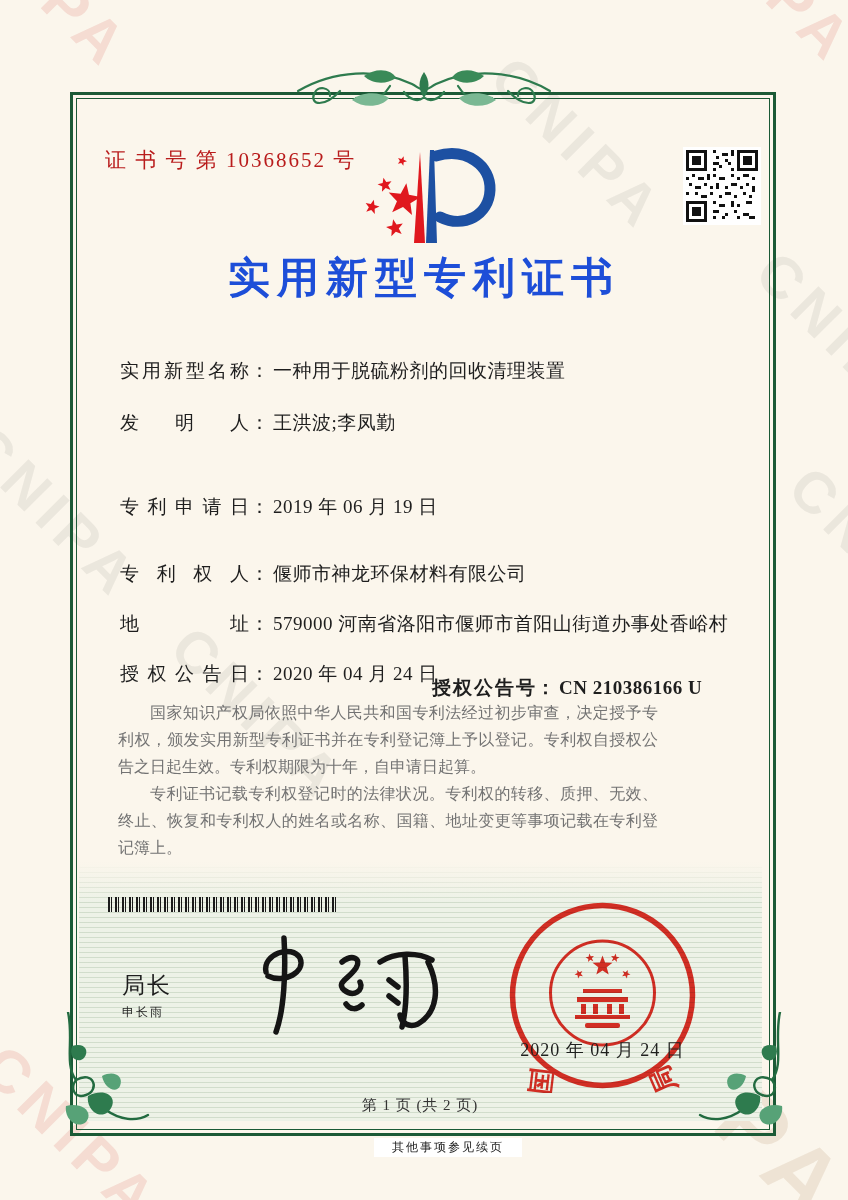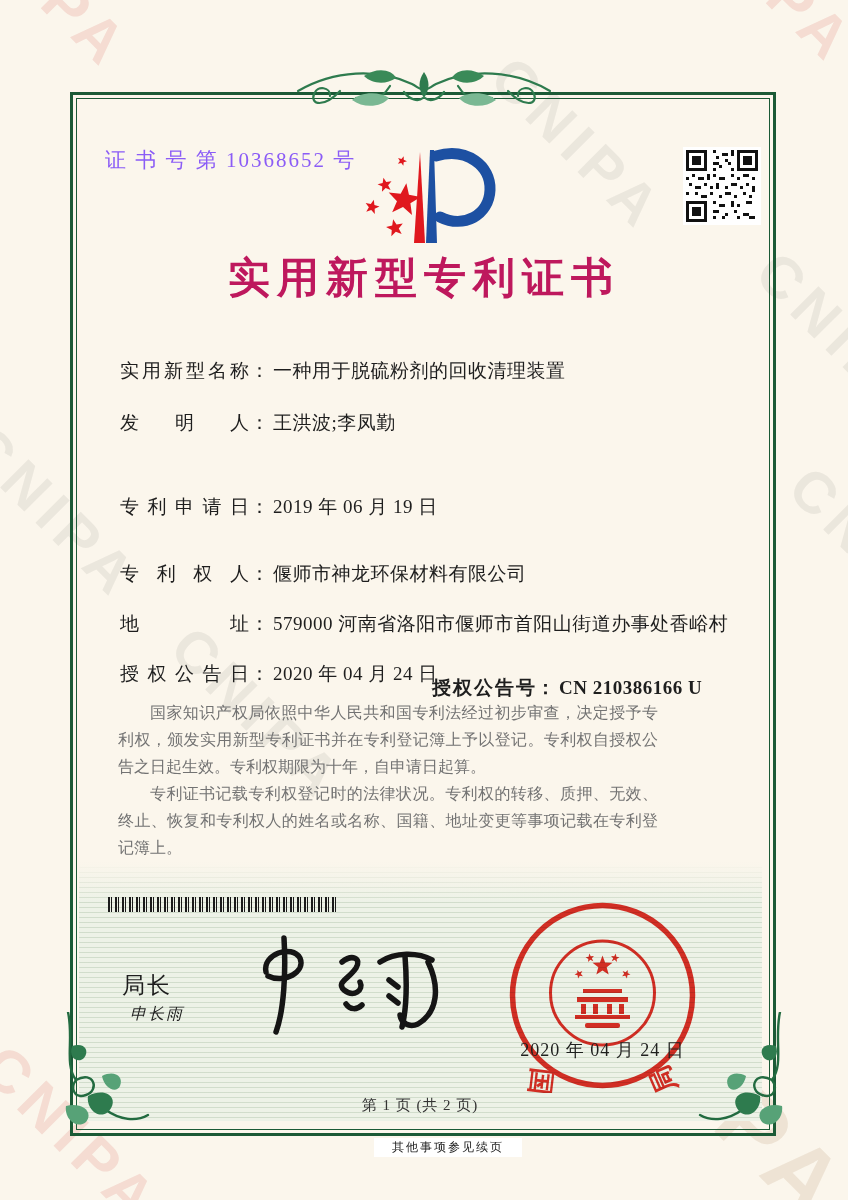--- a/index.html
+++ b/index.html
@@ -25,46 +25,46 @@
   .band{position:absolute;left:79px;top:862px;width:683px;height:259px;z-index:1;
       background-color:#edf2e7;
       background-image:linear-gradient(to bottom,#fbf6ec 0,rgba(251,246,236,0) 40px),
         repeating-linear-gradient(to bottom,rgba(110,146,106,0.22) 0 1px,rgba(0,0,0,0) 1px 5px);}
   
   .flourish{position:absolute;left:294px;top:62px;width:260px;height:58px;z-index:3;}
   .corner{position:absolute;width:95px;height:115px;z-index:3;}
   .corner.bl{left:58px;top:1012px;}
   .corner.br{left:695px;top:1012px;transform:scaleX(-1);}
   
-  .cert-no{position:absolute;left:105px;top:146px;font-size:21px;letter-spacing:2px;z-index:4;color:#8b5cf6;}
+  .cert-no{position:absolute;left:105px;top:146px;font-size:21px;letter-spacing:2px;z-index:4;color:#b91c1c;}
   .logo{position:absolute;left:352px;top:140px;z-index:4;}
   .qr{position:absolute;left:683px;top:147px;z-index:4;background:#fff;padding:3px;}
   .title{position:absolute;left:0;top:250px;width:100%;text-align:center;font-size:42px;
-      font-weight:bold;letter-spacing:7px;z-index:4;color:#be185d;}
+      font-weight:bold;letter-spacing:7px;z-index:4;color:#1d4ed8;}
   
   .frow{position:absolute;left:120px;width:620px;height:26px;font-size:19px;z-index:4;white-space:nowrap;}
   .flabel{display:inline-block;width:130px;text-align:justify;text-align-last:justify;
       letter-spacing:1px;vertical-align:top;}
   .fcolon{display:inline-block;margin-right:4px;}
   .fvalue{letter-spacing:0.5px;}
   .pair2{position:absolute;left:312px;top:14px;font-weight:bold;}
   .pair2 .flabel{width:104px;}
   .r1{top:358px;} .r2{top:410px;} .r3{top:459px;} .r4{top:494px;}
   .r5{top:561px;} .r6{top:611px;} .r7{top:661px;}
   
   .legal{position:absolute;left:118px;top:699px;width:540px;z-index:4;font-size:16px;
       line-height:27px;text-align:justify;color:#737373;}
   .legal p{margin:0;text-indent:2em;}
   
   .barcode{position:absolute;left:108px;top:897px;width:229px;height:15px;z-index:4;
       background:repeating-linear-gradient(90deg,#1b1b1b 0 2px,rgba(0,0,0,0) 2px 3px,
       #1b1b1b 3px 4px,rgba(0,0,0,0) 4px 7px,#1b1b1b 7px 9px,rgba(0,0,0,0) 9px 10px,
       #1b1b1b 10px 11px,rgba(0,0,0,0) 11px 14px);}
   .sig-title{position:absolute;left:122px;top:970px;font-size:23px;letter-spacing:2px;z-index:4;}
-  .sig-name{position:absolute;left:130px;top:1004px;font-size:16px;letter-spacing:2px;z-index:4;font-style:italic;}
+  .sig-name{position:absolute;left:122px;top:1004px;font-size:12px;letter-spacing:2px;z-index:4;}
   .signature{position:absolute;left:250px;top:932px;z-index:4;}
   .seal{position:absolute;left:505px;top:898px;z-index:5;mix-blend-mode:multiply;opacity:0.95;}
   .page-info{position:absolute;left:70px;top:1096px;width:700px;text-align:center;
       font-size:15px;letter-spacing:1px;z-index:4;color:#333;}
   .cont-box{position:absolute;left:50%;top:1138px;transform:translateX(-50%);
       background:#ffffff;padding:1px 18px;font-size:12px;letter-spacing:2px;z-index:4;color:#222;margin-left:24px;}
 </style>
 </head>
 <body>
 

